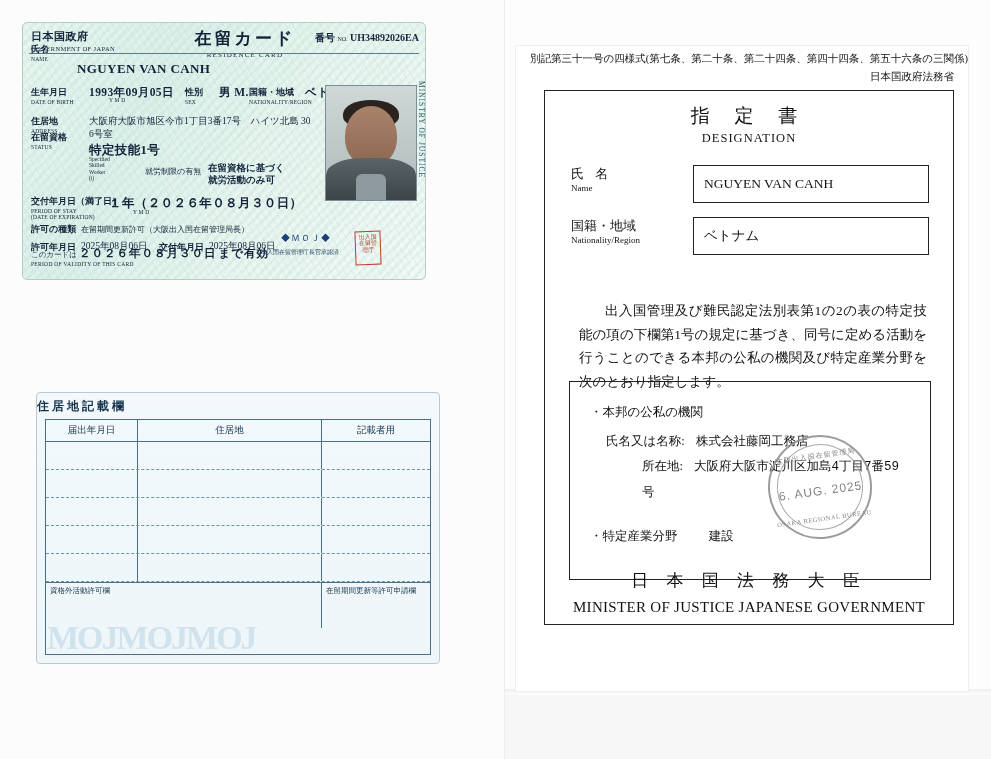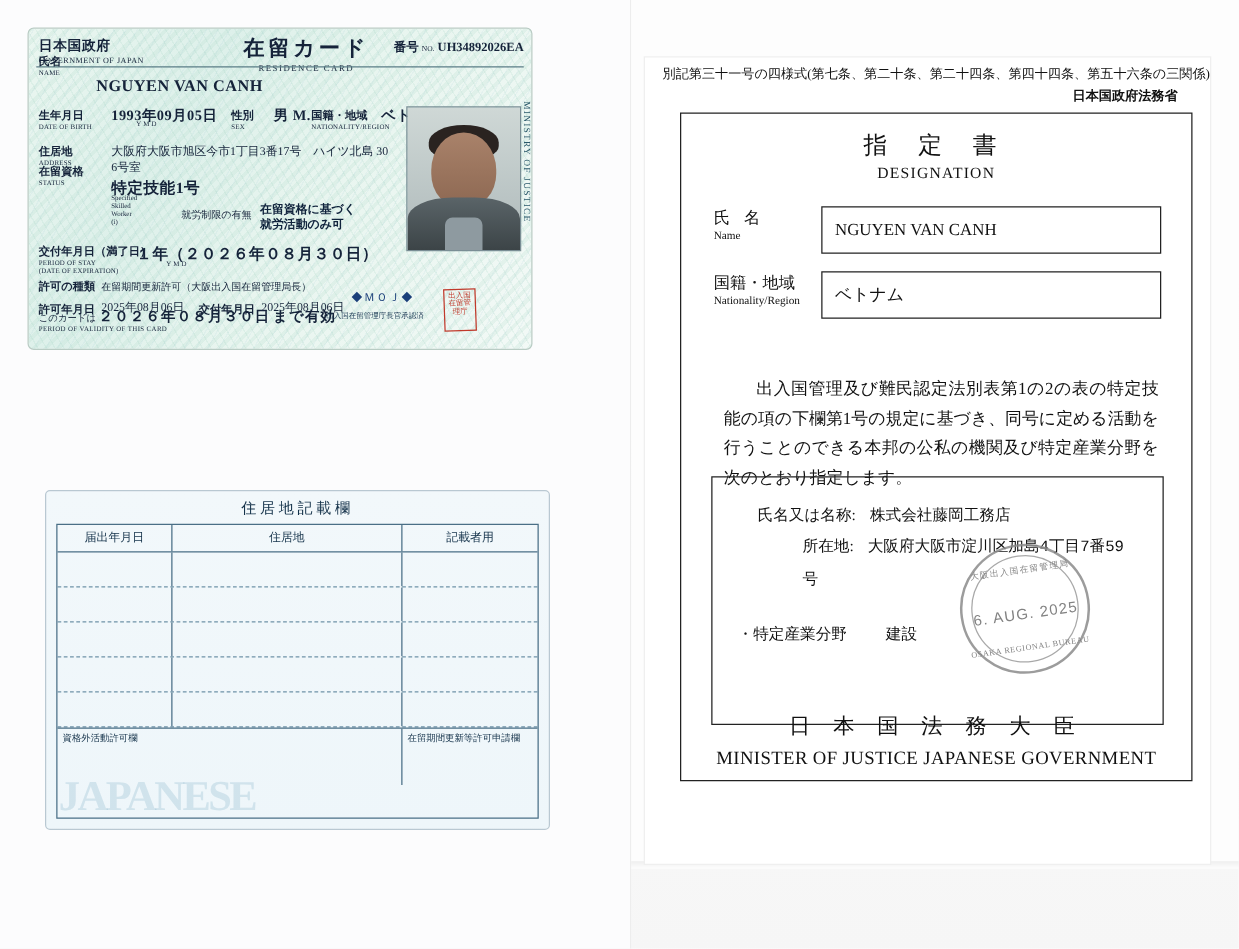--- a/index.html
+++ b/index.html
@@ -127,22 +127,22 @@
     background:linear-gradient(180deg,#f2f8fb 0%, #eef6fa 100%);
     border:1px solid #b9c8d2; border-radius:4px;
     font-family:"Liberation Serif", serif; color:#14324a;
     overflow:hidden;
   }
   #address-sheet .watermark{
     position:absolute; left:10px; bottom:6px; font-size:34px; font-weight:bold;
     color:rgba(120,170,195,0.25); letter-spacing:-2px; white-space:nowrap;
   }
   .as-title{
-    position:absolute; left:0; right:0; top:5px; text-align:center;
-    font-size:12px; font-weight:normal; letter-spacing:3px;
+    position:absolute; left:0; right:0; top:5px; text-align:left;
+    font-size:12px; font-weight:bold; letter-spacing:3px;
   }
   .as-table{
     position:absolute; left:8px; right:8px; top:26px; bottom:8px;
     border:1px solid #4a6f86;
   }
   .as-head{ display:flex; height:22px; border-bottom:1px solid #4a6f86; }
   .as-head div{ font-size:9.5px; display:flex; align-items:center; justify-content:center; }
   .as-c1{ width:92px; border-right:1px solid #4a6f86; }
   .as-c2{ flex:1; border-right:1px solid #4a6f86; }
   .as-c3{ width:108px; }
@@ -155,29 +155,29 @@
 
   
   #designation-doc{
     position:absolute; left:516px; top:46px; width:452px; height:645px;
     background:#ffffff;
     font-family:"Liberation Serif", serif;
     color:#111;
     box-shadow:0 0 0 1px #efefef;
   }
   .dd-head-jp{ position:absolute; left:14px; top:6px; font-size:10.5px; }
-  .dd-head-jp2{ position:absolute; right:26px; top:24px; font-size:10.5px;font-weight:bold; }
+  .dd-head-jp2{ position:absolute; right:14px; top:24px; font-size:10.5px; }
   .dd-frame{
     position:absolute; left:28px; top:44px; right:14px; bottom:66px;
     border:1px solid #222;
   }
   .dd-title{ text-align:center; margin-top:12px; font-size:19px; letter-spacing:10px; font-weight:normal;}
   .dd-title-en{ text-align:center; font-size:12.5px; letter-spacing:1px; margin-top:2px; }
 
-  .dd-field{ position:absolute; display:flex; align-items:flex-start; }
+  .dd-field{ position:absolute; display:flex; align-items:flex-start;gap:36px; }
   .dd-field .lbl{ width:86px; }
   .dd-field .lbl .jp{ font-size:13px; letter-spacing:4px; }
   .dd-field .lbl .en{ font-size:9px; }
   .dd-field .box{
     border:1px solid #222; height:38px; display:flex; align-items:center;
     padding-left:10px; font-size:13.5px;
   }
 
   .dd-para{
     position:absolute; left:34px; right:26px; top:208px;
@@ -334,21 +334,21 @@
     <div class="hair"></div>
     <div class="face"></div>
     <div class="body"></div>
     <div class="shirt"></div>
   </div>
 
   <div class="red-stamp">出入国在留管理庁</div>
 </div>
 
 <div id="address-sheet">
-  <div class="watermark">JAPANESE</div>
+  <div class="watermark">MOJMOJMOJ</div>
   <div class="as-title">住居地記載欄</div>
   <div class="as-table">
     <div class="as-head">
       <div class="as-c1">届出年月日</div>
       <div class="as-c2">住居地</div>
       <div class="as-c3">記載者用</div>
     </div>
     <div class="as-row">
         <div class="as-c1"></div>
         <div class="as-c2"></div>
@@ -405,20 +405,21 @@
       <div class="lbl">
         <div class="jp" style="letter-spacing:0;">国籍・地域</div>
         <div class="en">Nationality/Region</div>
       </div>
       <div class="box" style="flex:1;">ベトナム</div>
     </div>
 
     <div class="dd-para">出入国管理及び難民認定法別表第1の2の表の特定技能の項の下欄第1号の規定に基づき、同号に定める活動を行うことのできる本邦の公私の機関及び特定産業分野を次のとおり指定します。</div>
 
     <div class="dd-inner">
+      <div class="dd-bullet">・本邦の公私の機関</div>
       <div class="dd-kv">
         <span>氏名又は名称:</span>
         <span style="margin-left:8px;">株式会社藤岡工務店</span>
       </div>
       <div class="dd-kv2">
         <span>所在地:</span>
         <span style="margin-left:8px;font-family:Liberation Mono, monospace;">大阪府大阪市淀川区加島4丁目7番59号</span>
       </div>
       <div class="dd-sector">
         <span>・特定産業分野</span>

